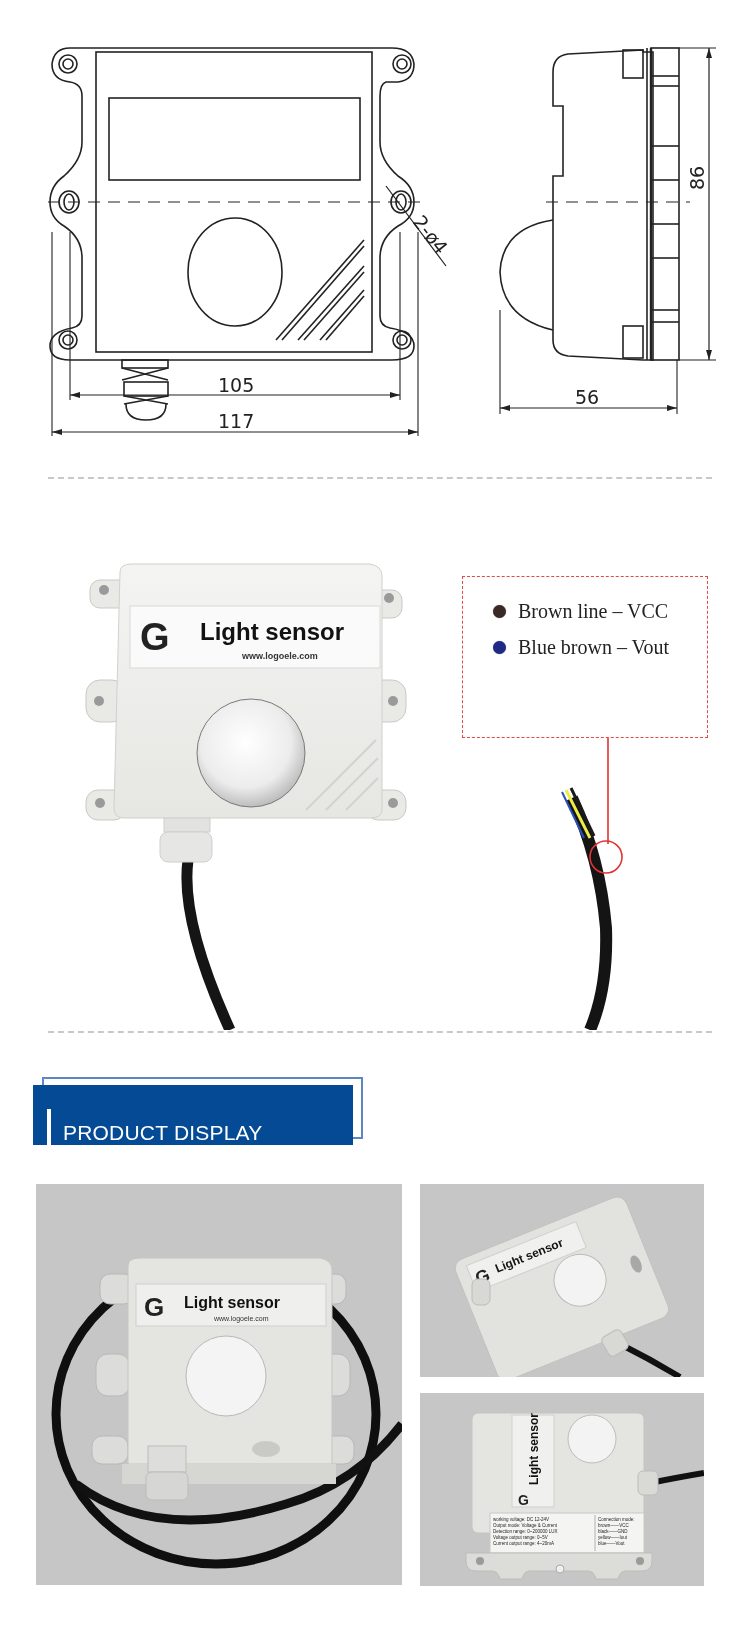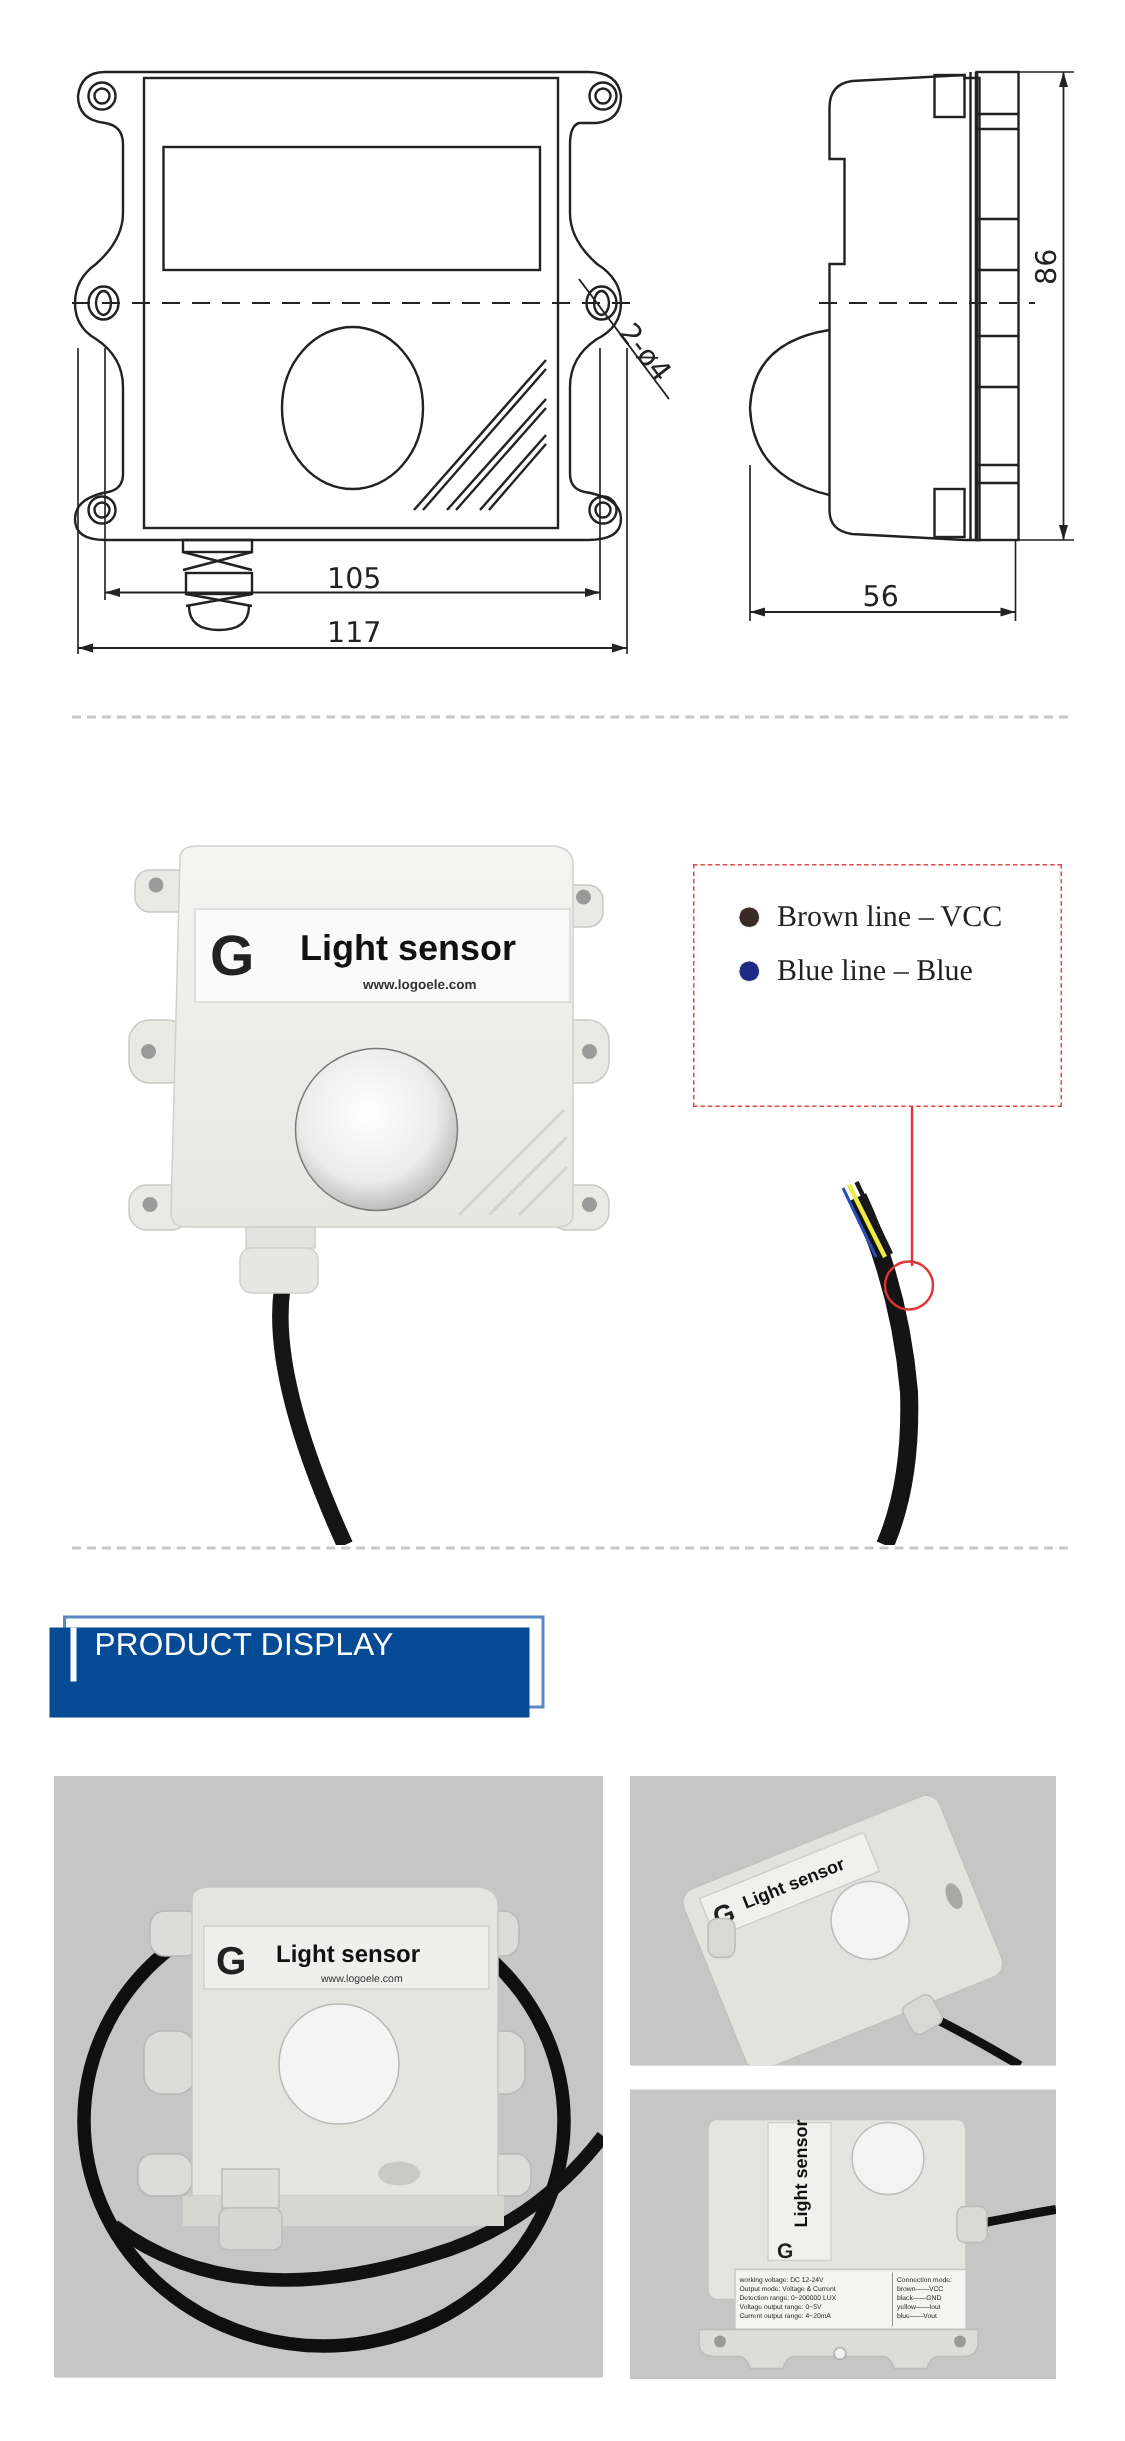--- a/index.html
+++ b/index.html
@@ -41,21 +41,21 @@
     }
 
     
     .banner-outline {
       left: 42px; top: 1077px; width: 321px; height: 62px;
       border: 2px solid #5b87c2; background: #ffffff;
     }
     .banner {
       left: 33px; top: 1085px; width: 320px; height: 60px;
       background: #044a95;
-      display: flex; align-items: flex-start;
+      display: flex; align-items: flex-end;
     }
     .banner-bar { width: 4px; height: 36px; background: #ffffff; margin-left: 14px; margin-right: 12px; }
     .banner-title { color: #ffffff; font-size: 21px; letter-spacing: 0.2px; font-family: "Liberation Sans", sans-serif; }
 
     
     .photo { background: #c6c6c6; overflow: hidden; }
     .photo svg { display: block; width: 100%; height: 100%; }
     .photo-large { left: 36px; top: 1184px; width: 366px; height: 401px; }
     .photo-tr { left: 420px; top: 1184px; width: 284px; height: 193px; }
     .photo-br { left: 420px; top: 1393px; width: 284px; height: 193px; }
@@ -214,21 +214,21 @@
   </svg>
 
   <div class="abs legend-box">
     <ul class="legend-list">
       <li class="legend-item">
         <span class="dot" style="background:#3a2a26;"></span>
         <span>Brown line – VCC</span>
       </li>
       <li class="legend-item">
         <span class="dot" style="background:#1e2a86;"></span>
-        <span>Blue line – Blue</span>
+        <span>Blue brown – Vout</span>
       </li>
     </ul>
   </div>
 
   <svg class="abs" style="left:540px;top:258px;" width="120" height="292" viewBox="0 0 120 292">
     <path d="M32 60 Q60 120 66 190 Q68 250 50 292" stroke="#141414" stroke-width="12" fill="none"></path>
     <line x1="26" y1="52" x2="50" y2="100" stroke="#ecec44" stroke-width="3"></line>
     <line x1="22" y1="54" x2="44" y2="100" stroke="#2a4fb8" stroke-width="2"></line>
     <line x1="31" y1="50" x2="54" y2="98" stroke="#1a1a1a" stroke-width="3"></line>
     <line x1="68" y1="0" x2="68" y2="106" stroke="#e03434" stroke-width="1.6"></line>

